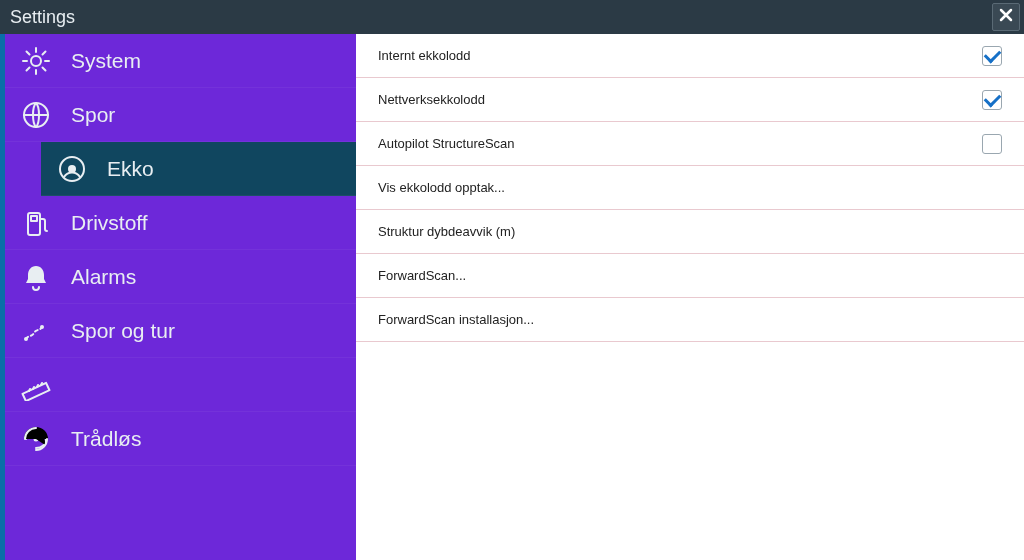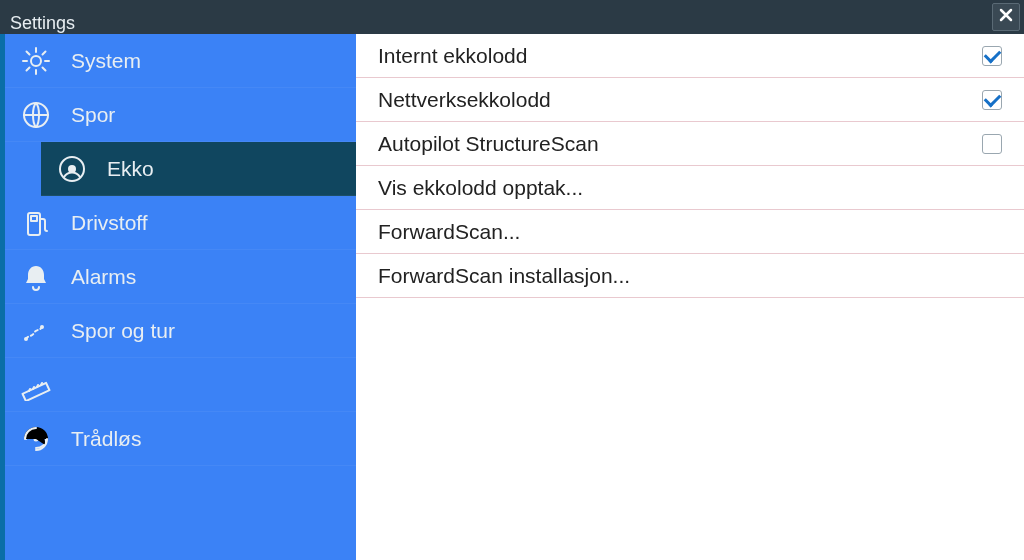--- a/index.html
+++ b/index.html
@@ -1,46 +1,46 @@
 <!DOCTYPE html>
 <html><head>
 <meta charset="utf-8">
 <style>
   * { box-sizing: border-box; margin: 0; padding: 0; }
   html, body { width: 1024px; height: 560px; font-family: "Segoe UI", Arial, sans-serif; overflow: hidden; }
   .window { width: 1024px; height: 560px; display: flex; flex-direction: column; background: #ffffff; }
   .titlebar {
-    height: 34px; background: #2b3a45; color: #e8eef2; display: flex; align-items: flex-end;
+    height: 34px; background: #2b3a45; color: #e8eef2; display: flex; align-items: center;
     padding: 0 10px; font-size: 18px; font-weight: 400; position: relative;
   }
   .titlebar .close {
     position: absolute; right: 4px; top: 3px; width: 28px; height: 28px;
     display: flex; align-items: center; justify-content: center; cursor: pointer;
     color: #ffffff;
     background: #3a4954;
     border: 1px solid #5a6a75;
     border-radius: 2px;
   }
   .titlebar .close svg { width: 16px; height: 16px; }
   .body { flex: 1; display: flex; min-height: 0; }
   .sidebar {
-    width: 356px; background: #3b82f6; color: #e8eef2; overflow-y: hidden;
+    width: 356px; background: #6d28d9; color: #e8eef2; overflow-y: hidden;
     border-left: 5px solid #0a6ea8;
   }
   .sidebar-item {
     display: flex; align-items: center; gap: 18px; height: 54px; padding: 0 14px;
     font-size: 21px; font-weight: 400; cursor: pointer; border-bottom: 1px solid rgba(255,255,255,0.05);
   }
   .sidebar-item.selected { background: #10465f; margin-left: 36px; }
   .sidebar-item .icon { width: 34px; height: 34px; display: flex; align-items: center; justify-content: center; flex-shrink: 0; }
   .sidebar-item .icon svg { width: 32px; height: 32px; }
   .content { flex: 1; background: #ffffff; overflow-y: auto; }
   .row {
     display: flex; align-items: center; justify-content: space-between;
-    height: 44px; padding: 0 22px 0 22px; font-size: 21px; color: #222;
+    height: 44px; padding: 0 22px 0 22px; font-size: 13px; color: #222;
     border-bottom: 1px solid #e9c9cf; cursor: pointer;
   }
   .row:first-child { border-top: none; }
   .checkbox {
     width: 20px; height: 20px; border: 1px solid #9aa7b0; border-radius: 3px; background: #fff;
     display: flex; align-items: center; justify-content: center;
   }
   .checkbox.checked::after {
     content: ""; width: 12px; height: 7px; border-left: 3px solid #1670c7; border-bottom: 3px solid #1670c7;
     transform: rotate(-45deg) translate(1px,-1px);
@@ -153,20 +153,23 @@
           <span class="checkbox checked"></span>
         </div>
         <div class="row">
           <span>Autopilot StructureScan</span>
           <span class="checkbox"></span>
         </div>
         <div class="row">
           <span>Vis ekkolodd opptak...</span>
         </div>
         <div class="row">
+          <span>Struktur dybdeavvik (m)</span>
+        </div>
+        <div class="row">
           <span>ForwardScan...</span>
         </div>
         <div class="row">
           <span>ForwardScan installasjon...</span>
         </div>
       </div>
   </div>
 </div>
 
 </body></html>

